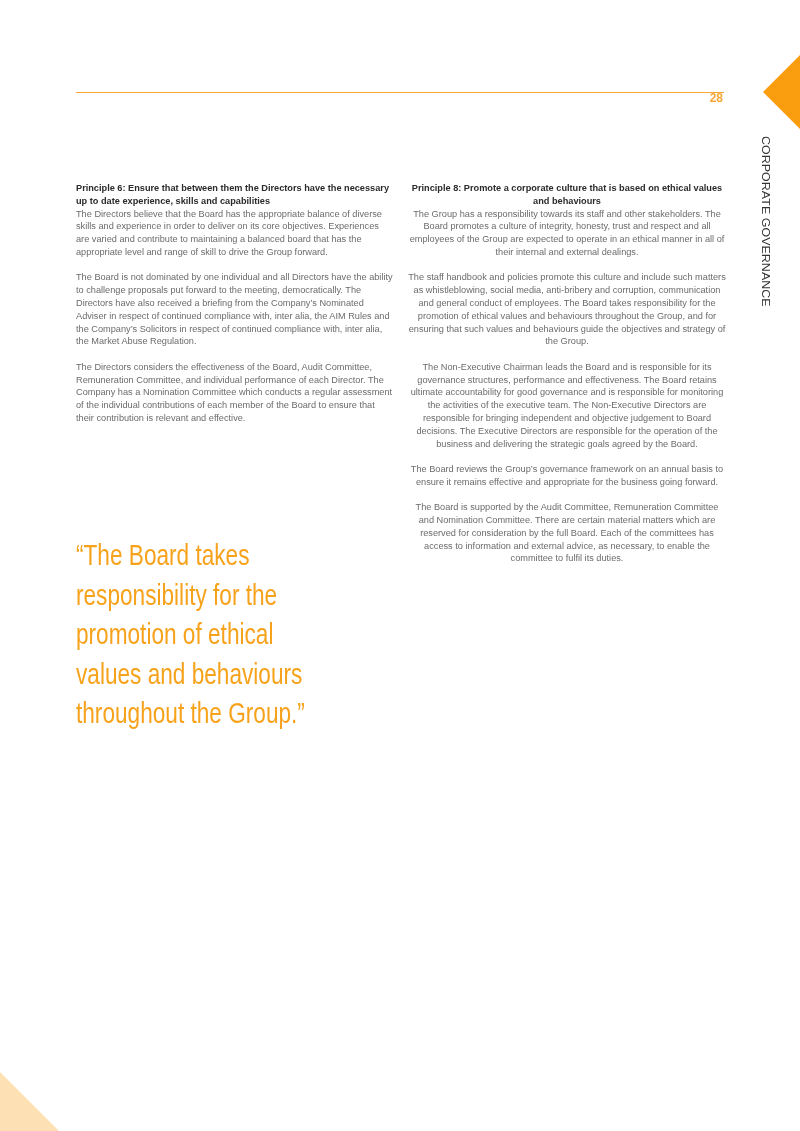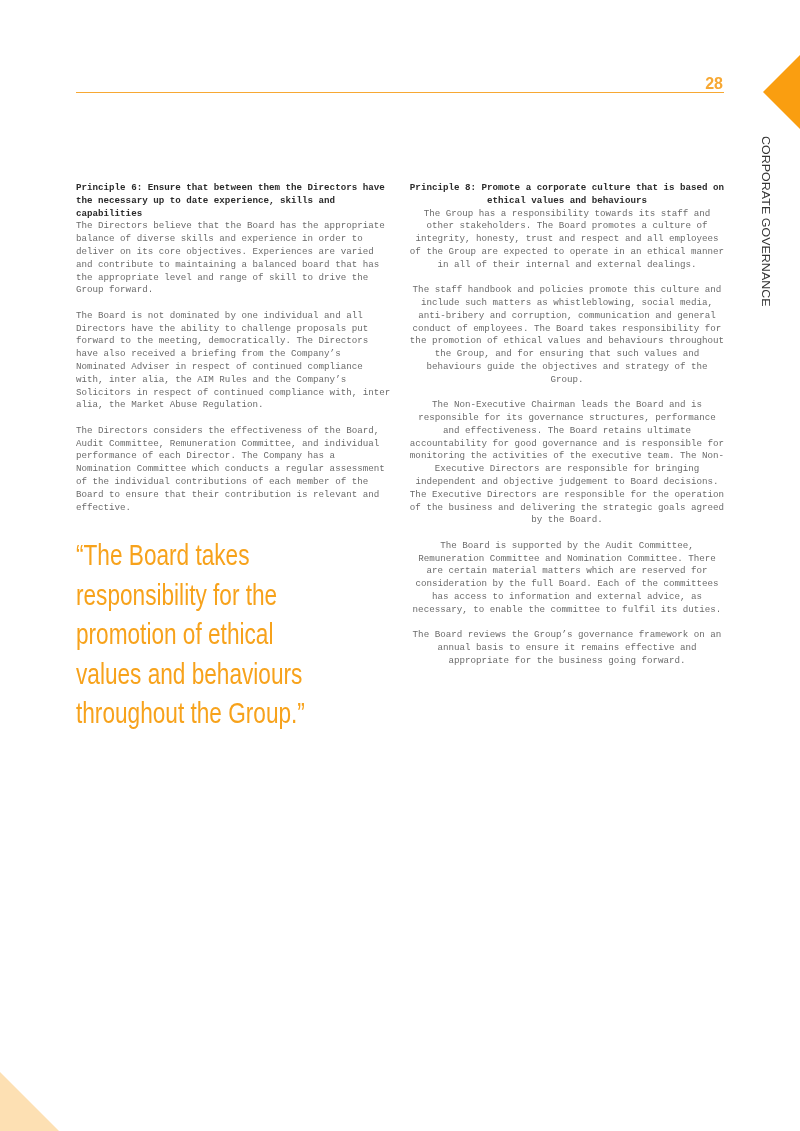--- a/index.html
+++ b/index.html
@@ -6,23 +6,23 @@
     body {
       width: 800px; height: 1131px; position: relative; overflow: hidden;
       background: #ffffff;
       font-family: "Liberation Sans", sans-serif;
     }
     .header-rule {
       position: absolute; left: 76px; top: 92px; width: 648px; height: 1px;
       background: #f7a833;
     }
     .page-number {
-      position: absolute; right: 77px; top: 75px;
+      position: absolute; right: 77px; top: 91px;
       font-family: "Liberation Sans", sans-serif; font-weight: bold;
-      font-size: 16px; color: #f7a833;
+      font-size: 12px; color: #f7a833;
     }
     .corner-tr {
       position: absolute; left: 763px; top: 55px; width: 0; height: 0;
       border-top: 37px solid transparent;
       border-bottom: 37px solid transparent;
       border-right: 37px solid #fa9e10;
     }
     .side-label {
       position: absolute; left: 760px; top: 136px;
       writing-mode: vertical-rl;
@@ -38,21 +38,21 @@
     .col {
       position: absolute; top: 182px; width: 318px;
       font-size: 9.2px; line-height: 12.8px; color: #6b6b6b;
     }
     .col-left { left: 76px; }
     .col-right { left: 408px; text-align: center; }
     .heading {
       font-weight: bold; color: #2b2b2b; margin: 0;
     }
     .para { margin: 0 0 12.6px 0; }
-    .section { margin-bottom: 0; font-family: Liberation Mono, monospace; }
+    .section { margin-bottom: 0; }
     .pull-quote {
       position: absolute; left: 76px; top: 536px; width: 300px;
       font-family: "Liberation Sans Narrow", "Liberation Sans", sans-serif;
       font-size: 29px; line-height: 39.5px; color: #f7a21b;
       transform: scaleX(0.78); transform-origin: top left;
       white-space: nowrap;
     }
   </style>
 </head>
 <body>
@@ -82,18 +82,18 @@
 </div>
 
 <div class="col col-right">
   <div class="section">
     <p class="heading">Principle 8: Promote a corporate culture that is based on ethical values and behaviours</p>
     <p class="para">The Group has a responsibility towards its staff and other stakeholders. The Board promotes a culture of integrity, honesty, trust and respect and all employees of the Group are expected to operate in an ethical manner in all of their internal and external dealings.</p>
     <p class="para">The staff handbook and policies promote this culture and include such matters as whistleblowing, social media, anti-bribery and corruption, communication and general conduct of employees. The Board takes responsibility for the promotion of ethical values and behaviours throughout the Group, and for ensuring that such values and behaviours guide the objectives and strategy of the Group.</p>
   </div>
   <div class="section">
     <p class="para">The Non-Executive Chairman leads the Board and is responsible for its governance structures, performance and effectiveness. The Board retains ultimate accountability for good governance and is responsible for monitoring the activities of the executive team. The Non-Executive Directors are responsible for bringing independent and objective judgement to Board decisions. The Executive Directors are responsible for the operation of the business and delivering the strategic goals agreed by the Board.</p>
+    <p class="para">The Board reviews the Group’s governance framework on an annual basis to ensure it remains effective and appropriate for the business going forward.</p>
     <p class="para">The Board is supported by the Audit Committee, Remuneration Committee and Nomination Committee. There are certain material matters which are reserved for consideration by the full Board. Each of the committees has access to information and external advice, as necessary, to enable the committee to fulfil its duties.</p>
-    <p class="para">The Board reviews the Group’s governance framework on an annual basis to ensure it remains effective and appropriate for the business going forward.</p>
   </div>
 </div>
 
 <div class="corner-bl"></div>
 
 </body></html>

